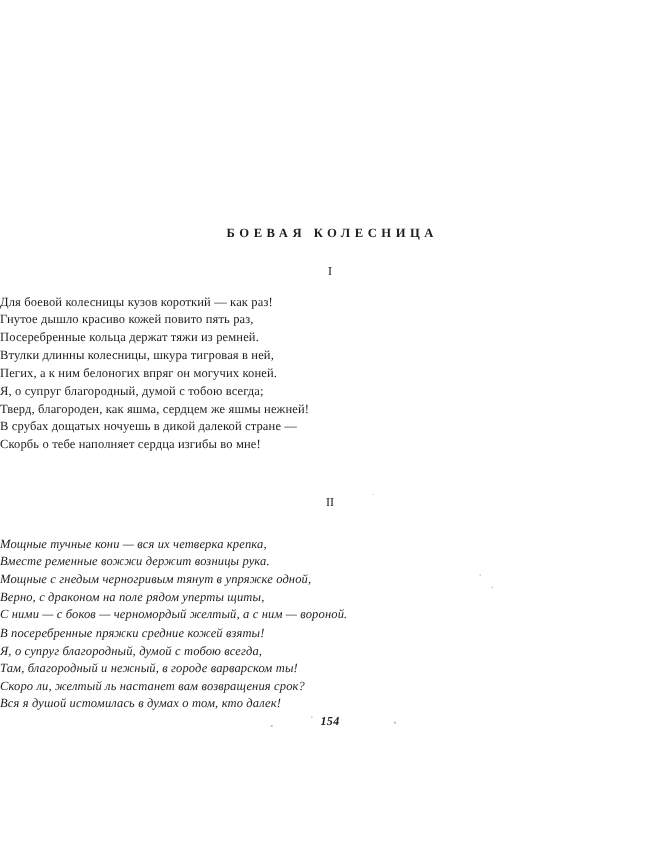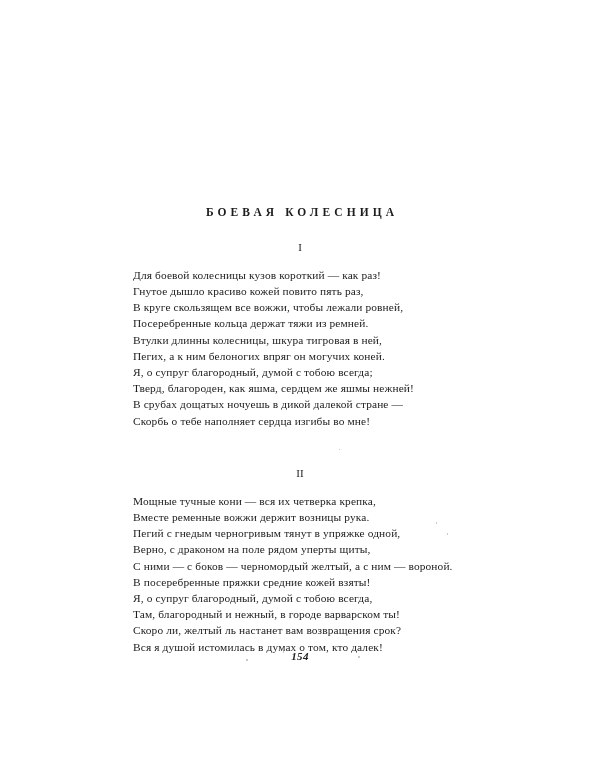--- a/index.html
+++ b/index.html
@@ -69,25 +69,24 @@
     list-style: none;
   }
 
   .verse-line {
     font-size: 11.4px;
     font-weight: 400;
     line-height: 16.2px;
     color: #1c1c1c;
     white-space: pre;
     letter-spacing: 0.12px;
-    padding-left: 133px;
   }
 
   #stanza-one { margin-top: 14px; }
-  #stanza-two { margin-top: 14px; }
+  #stanza-two { margin-top: 24px; font-style: italic; }
 
   .spacer-between { height: 38px; }
 
   
   .folio {
     position: absolute;
     left: 0;
     top: 650px;
     width: 600px;
     text-align: center;
@@ -114,38 +113,37 @@
   <div class="text-block">
 
     <h1 class="poem-title">БОЕВАЯ КОЛЕСНИЦА</h1>
 
 
     <div class="stanza-number first">I</div>
 
     <div class="stanza" id="stanza-one">
       <div class="verse-line">Для боевой колесницы кузов короткий — как раз!</div>
       <div class="verse-line">Гнутое дышло красиво кожей повито пять раз,</div>
-      <div class="verse-line">В круге скользящем все вожжи, чтобы лежали ровней,</div>
       <div class="verse-line">Посеребренные кольца держат тяжи из ремней.</div>
       <div class="verse-line">Втулки длинны колесницы, шкура тигровая в ней,</div>
       <div class="verse-line">Пегих, а к ним белоногих впряг он могучих коней.</div>
       <div class="verse-line">Я, о супруг благородный, думой с тобою всегда;</div>
       <div class="verse-line">Тверд, благороден, как яшма, сердцем же яшмы нежней!</div>
       <div class="verse-line">В срубах дощатых ночуешь в дикой далекой стране —</div>
       <div class="verse-line">Скорбь о тебе наполняет сердца изгибы во мне!</div>
     </div>
 
     <div class="spacer-between"></div>
 
     <div class="stanza-number second">II</div>
 
     <div class="stanza" id="stanza-two">
       <div class="verse-line">Мощные тучные кони — вся их четверка крепка,</div>
       <div class="verse-line">Вместе ременные вожжи держит возницы рука.</div>
-      <div class="verse-line">Пегий с гнедым черногривым тянут в упряжке одной,</div>
+      <div class="verse-line">Мощные с гнедым черногривым тянут в упряжке одной,</div>
       <div class="verse-line">Верно, с драконом на поле рядом уперты щиты,</div>
       <div class="verse-line">С ними — с боков — черномордый желтый, а с ним — вороной.</div>
       <div class="verse-line">В посеребренные пряжки средние кожей взяты!</div>
       <div class="verse-line">Я, о супруг благородный, думой с тобою всегда,</div>
       <div class="verse-line">Там, благородный и нежный, в городе варварском ты!</div>
       <div class="verse-line">Скоро ли, желтый ль настанет вам возвращения срок?</div>
       <div class="verse-line">Вся я душой истомилась в думах о том, кто далек!</div>
     </div>
 
   </div>

